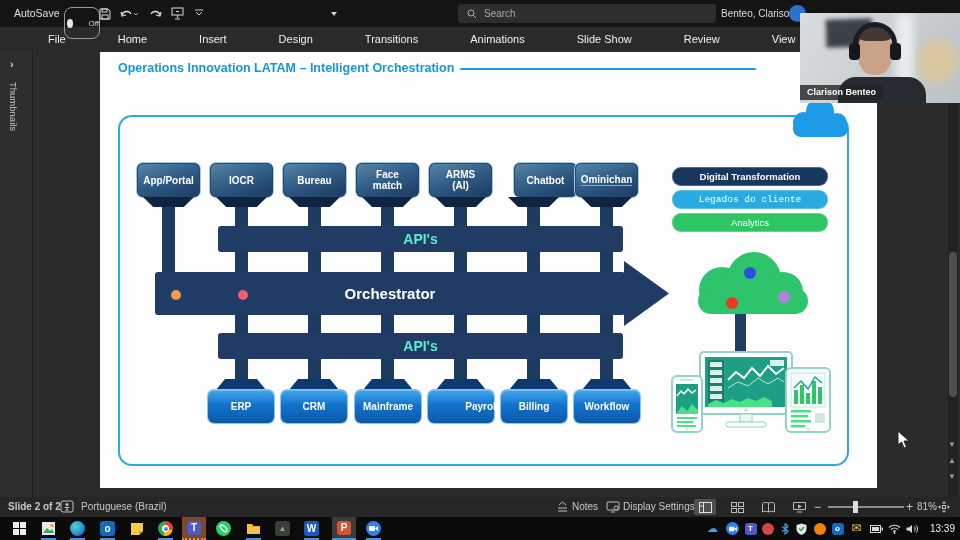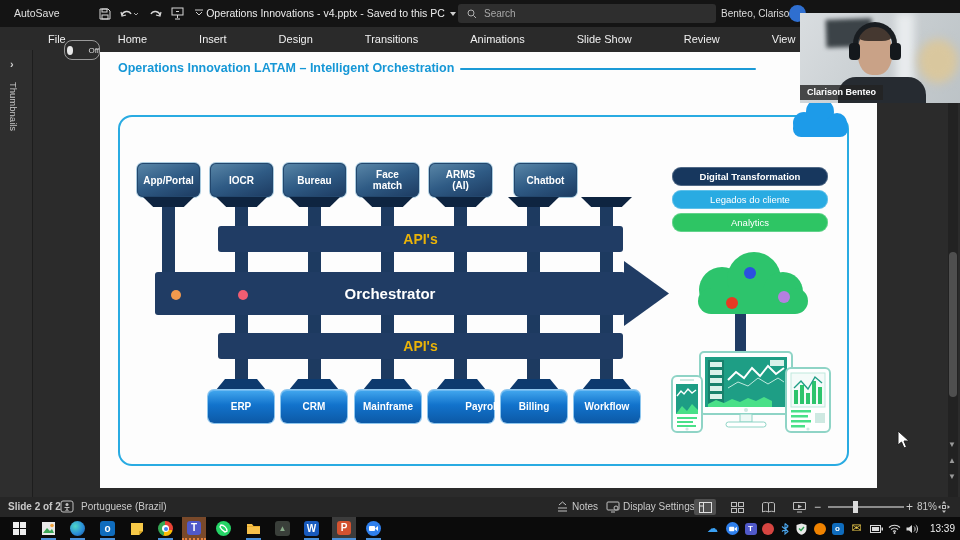--- a/index.html
+++ b/index.html
@@ -3,21 +3,21 @@
 <meta charset="utf-8">
 <style>
   * { margin:0; padding:0; box-sizing:border-box; }
   html,body { width:960px; height:540px; overflow:hidden; }
   body { font-family:"Liberation Sans", sans-serif; background:#2b2b2b; position:relative; }
   .abs { position:absolute; }
 
   
   .titlebar { position:absolute; left:0; top:0; width:960px; height:27px; background:#141414; color:#e6e6e6; z-index:5; }
   .tb-text { position:absolute; font-size:10.5px; line-height:27px; color:#e0e0e0; white-space:nowrap; }
-  .autosave-pill { position:absolute; left:64px; top:7px; width:36px; height:20px; border:1px solid #9a9a9a; border-radius:8px; display:flex; align-items:center; gap:15px; padding-left:2px;margin-top:33px; }
+  .autosave-pill { position:absolute; left:64px; top:7px; width:36px; height:32px; border:1px solid #9a9a9a; border-radius:8px; display:flex; align-items:center; gap:15px; padding-left:2px; }
   .autosave-knob { width:9px; height:9px; border-radius:50%; background:#e8e8e8; }
   .autosave-state { font-size:8px; color:#ddd; }
   .qat-btn { position:absolute; top:5px; width:18px; height:17px; display:flex; align-items:center; justify-content:center; }
   .qat-btn svg { display:block; }
   .doc-title { position:absolute; left:188px; top:0; width:286px; text-align:center; font-size:10.5px; line-height:27px; color:#ececec; white-space:nowrap; }
   .caret-down { display:inline-block; width:0; height:0; border-left:3.5px solid transparent; border-right:3.5px solid transparent; border-top:4px solid #cfcfcf; margin-left:5px; vertical-align:middle; }
   .searchbox { position:absolute; left:458px; top:4px; width:258px; height:19px; background:#2e2e2e; border-radius:3px; display:flex; align-items:center; gap:7px; padding-left:9px; }
   .searchbox span { font-size:10px; color:#a8a8a8; }
   .user-name { position:absolute; left:721px; top:0; font-size:10px; line-height:27px; color:#dcdcdc; }
   .avatar { position:absolute; left:789px; top:5px; width:17px; height:17px; border-radius:50%; background:#2f6fd0; }
@@ -40,36 +40,36 @@
 
   .stem { position:absolute; width:13px; background:#1d3a60; }
   .tbox { position:absolute; width:63px; height:34px; top:111px; border-radius:6px;
           background:linear-gradient(160deg,#5a87a8 0%,#2f5b85 50%,#1c3a60 100%);
           box-shadow:0 0 0 1px #a9cade, inset 0 0 0 1px #23476d;
           color:#fff; font-weight:bold; font-size:10px; line-height:11px;
           display:flex; align-items:center; justify-content:center; text-align:center; padding:0 10px; }
   .tbox .u { border-bottom:1px solid #e08a7a; }
   .tflap { position:absolute; top:145px; width:51px; height:10px; background:#0e2440; clip-path:polygon(0 0,100% 0,80% 100%,20% 100%); }
 
-  .apibar { position:absolute; left:118px; width:405px; height:26px; background:#203c64; border-radius:3px; color:#eab308; font-weight:bold; font-size:14px; display:flex; align-items:center; justify-content:center; }
+  .apibar { position:absolute; left:118px; width:405px; height:26px; background:#203c64; border-radius:3px; color:#5eead4; font-weight:bold; font-size:14px; display:flex; align-items:center; justify-content:center; }
   .arrow-shaft { position:absolute; left:55px; top:220px; width:470px; height:43px; background:#203c64; border-radius:3px; }
   .arrow-head { position:absolute; left:524px; top:209px; width:45px; height:65px; background:#203c64; clip-path:polygon(0 0,100% 50%,0 100%); }
   .arrow-label { position:absolute; left:55px; top:220px; width:470px; height:43px; display:flex; align-items:center; justify-content:center; color:#fff; font-weight:bold; font-size:15px; }
   .dot { position:absolute; width:10px; height:10px; border-radius:50%; }
 
   .bbox { position:absolute; width:66px; height:33px; top:338px; border-radius:6px;
           background:linear-gradient(180deg,#43a8ef 0%,#1273cc 45%,#0c59a6 100%);
           box-shadow:0 0 0 1px #8ec6ee, inset 0 1px 0 #6cb9f2;
           color:#fff; font-weight:bold; font-size:10px;
           display:flex; align-items:center; justify-content:center; }
   .bflap { position:absolute; top:327px; width:50px; height:11px; background:#0d3g70; background:#0d3a6e; clip-path:polygon(18% 0,82% 0,100% 100%,0 100%); }
 
   .legend-item { position:absolute; left:572px; width:156px; height:19px; border-radius:9px; color:#fff; font-size:9.5px; display:flex; align-items:center; justify-content:center; box-shadow:inset 0 0 0 1px rgba(255,255,255,.25); }
   .lg-navy { top:115px; background:#17375e; font-weight:bold; }
-  .lg-blue { top:138px; background:#29abe2; }
+  .lg-blue { top:138px; background:#29abe2;font-family:Liberation Mono, monospace; }
   .lg-green { top:161px; background:#2ec564; }
 
   
   .scroll-track { position:absolute; left:948px; top:0; width:10px; height:447px; background:#222; }
   .scroll-thumb { position:absolute; left:949px; top:202px; width:8px; height:145px; background:#4f4f4f; border-radius:4px; }
   .scroll-nav { position:absolute; left:944px; width:16px; height:14px; color:#9a9a9a; font-size:8px; text-align:center; line-height:14px; }
 
   
   .cursor { position:absolute; left:897px; top:380px; z-index:60; }
 
@@ -141,21 +141,21 @@
         <rect x="1" y="1" width="11" height="7" fill="none" stroke="#d8d8d8"></rect>
         <path d="M6.5 8 v3 M4 12 h5 M5 4.5 l3 0" stroke="#d8d8d8" fill="none"></path>
       </svg>
   </div>
   <div class="qat-btn" style="left:190px;">
     <svg width="10" height="10" viewBox="0 0 10 10">
         <path d="M2 3 l3 3 3-3" fill="none" stroke="#cfcfcf"></path>
         <path d="M1 1 h8" stroke="#cfcfcf"></path>
       </svg>
   </div>
-  <div class="doc-title"><span>Operations Innovations - v4.pptx  -  Saved to this PC</span><span class="caret-down"></span></div>
+  <div class="doc-title"><span class="caret-down"></span></div>
   <div class="searchbox">
     <svg width="10" height="10" viewBox="0 0 10 10">
         <circle cx="4" cy="4" r="3" fill="none" stroke="#b0b0b0"></circle>
         <path d="M6.5 6.5 L9 9" stroke="#b0b0b0"></path>
       </svg>
     <span>Search</span>
   </div>
   <span class="user-name">Benteo, Clarison</span>
   <div class="avatar"></div>
 </div>
@@ -218,20 +218,23 @@
         <span>Bureau</span>
       </div>
     <div class="tbox" style="left:256px;">
         <span>Face match</span>
       </div>
     <div class="tbox" style="left:329px;">
         <span>ARMS (AI)</span>
       </div>
     <div class="tbox" style="left:402px;margin-left:12px;">
         <span>Chatbot</span>
+      </div>
+    <div class="tbox" style="left:475px;">
+        <span class="u">Ominichan</span>
       </div>
     <div class="tflap" style="left:43px;"></div>
     <div class="tflap" style="left:116px;"></div>
     <div class="tflap" style="left:189px;"></div>
     <div class="tflap" style="left:262px;"></div>
     <div class="tflap" style="left:335px;"></div>
     <div class="tflap" style="left:408px;"></div>
     <div class="tflap" style="left:481px;"></div>
 
     <div class="bflap" style="left:116px;"></div>

